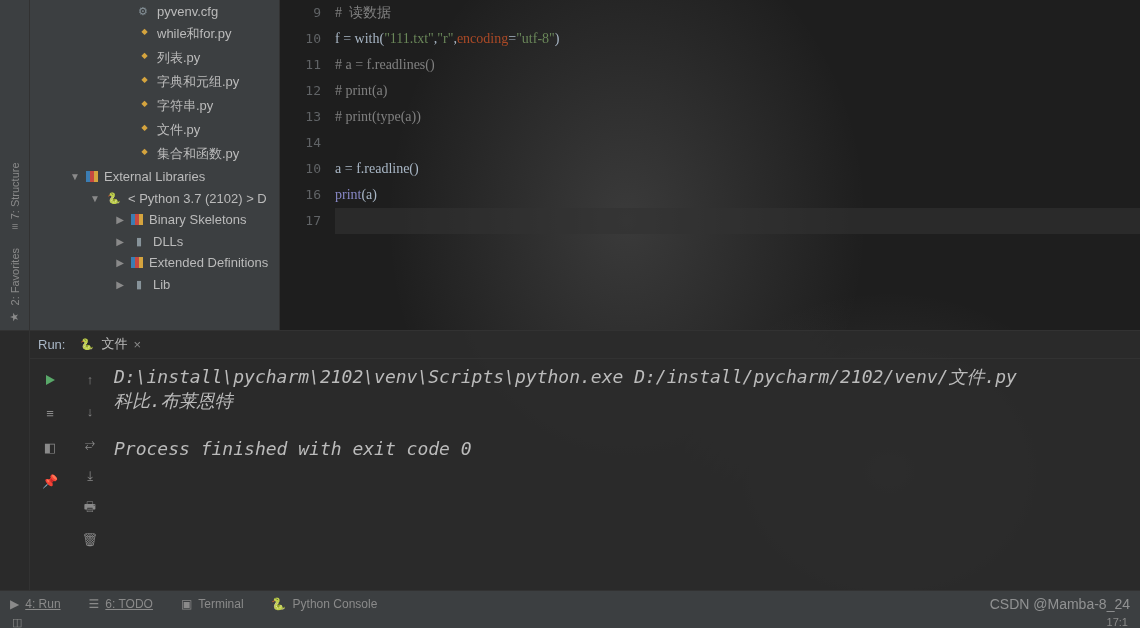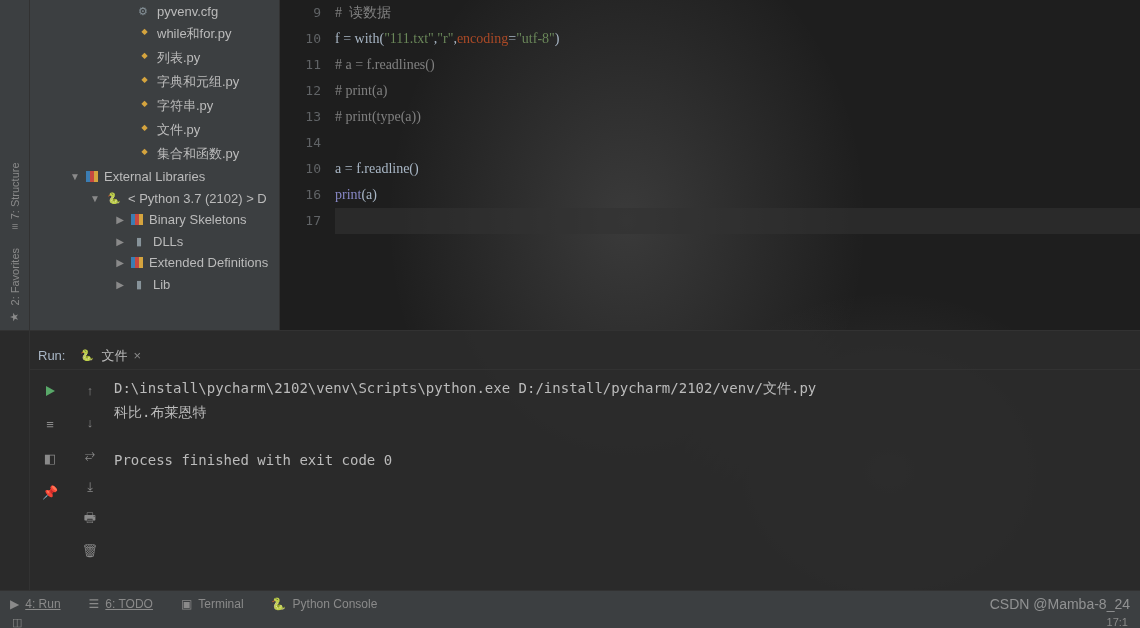--- a/index.html
+++ b/index.html
@@ -86,22 +86,22 @@
   width:40px; display:flex; flex-direction:column; align-items:center;
   gap:12px; padding-top:10px;
 }
 .tool-btn{width:22px;height:22px;display:flex;align-items:center;justify-content:center;color:#8a8a8a;cursor:pointer;}
 .run-play{color:#59a869;}
 .run-tools2 {
   width:40px; display:flex; flex-direction:column; align-items:center;
   gap:10px; padding-top:10px;
 }
 .run-out {
-  flex:1; font-family:Menlo,Consolas,monospace; font-size:14px;
-  padding:6px 0 8px 4px; color:#bbbbbb; line-height:24px; white-space:pre;
+  flex:1; font-family:Menlo,Consolas,monospace; font-size:18px;
+  padding:6px 0 8px 4px; color:#bbbbbb; line-height:24px; white-space:pre;font-style:italic;
 }
 
 .bottom-bar {
   height:26px; background:#3c3f41; border-top:1px solid #323232;
   display:flex; align-items:center; padding:0 10px; gap:28px;
 }
 .bottom-bar .bb{display:flex;align-items:center;gap:6px;color:#8a8a8a;cursor:pointer;font-size:12px;}
 .status-bar{
   height:12px; background:#3c3f41; display:flex; align-items:center;
   padding:0 12px; justify-content:space-between; color:#8a8a8a; font-size:11px;
@@ -215,21 +215,21 @@
           <div class="codeln"></div>
           <div class="codeln">a <span class="c-eq">=</span> f.readline()</div>
           <div class="codeln"><span class="c-print">print</span>(a)</div>
           <div class="codeln cursor-line"></div>
         </div>
     </div>
   </div>
 
   <div class="run-panel">
     <div class="run-left"></div>
-    <div style="flex:1;display:flex;flex-direction:column;margin-top:12px;">
+    <div style="flex:1;display:flex;flex-direction:column;">
       <div class="run-header">
         <span>Run:</span>
         <div class="run-tab">
           <span class="ficon">🐍</span>
           <span>文件</span>
           <span class="close">×</span>
         </div>
       </div>
       <div class="run-body">
         <div class="run-tools">

